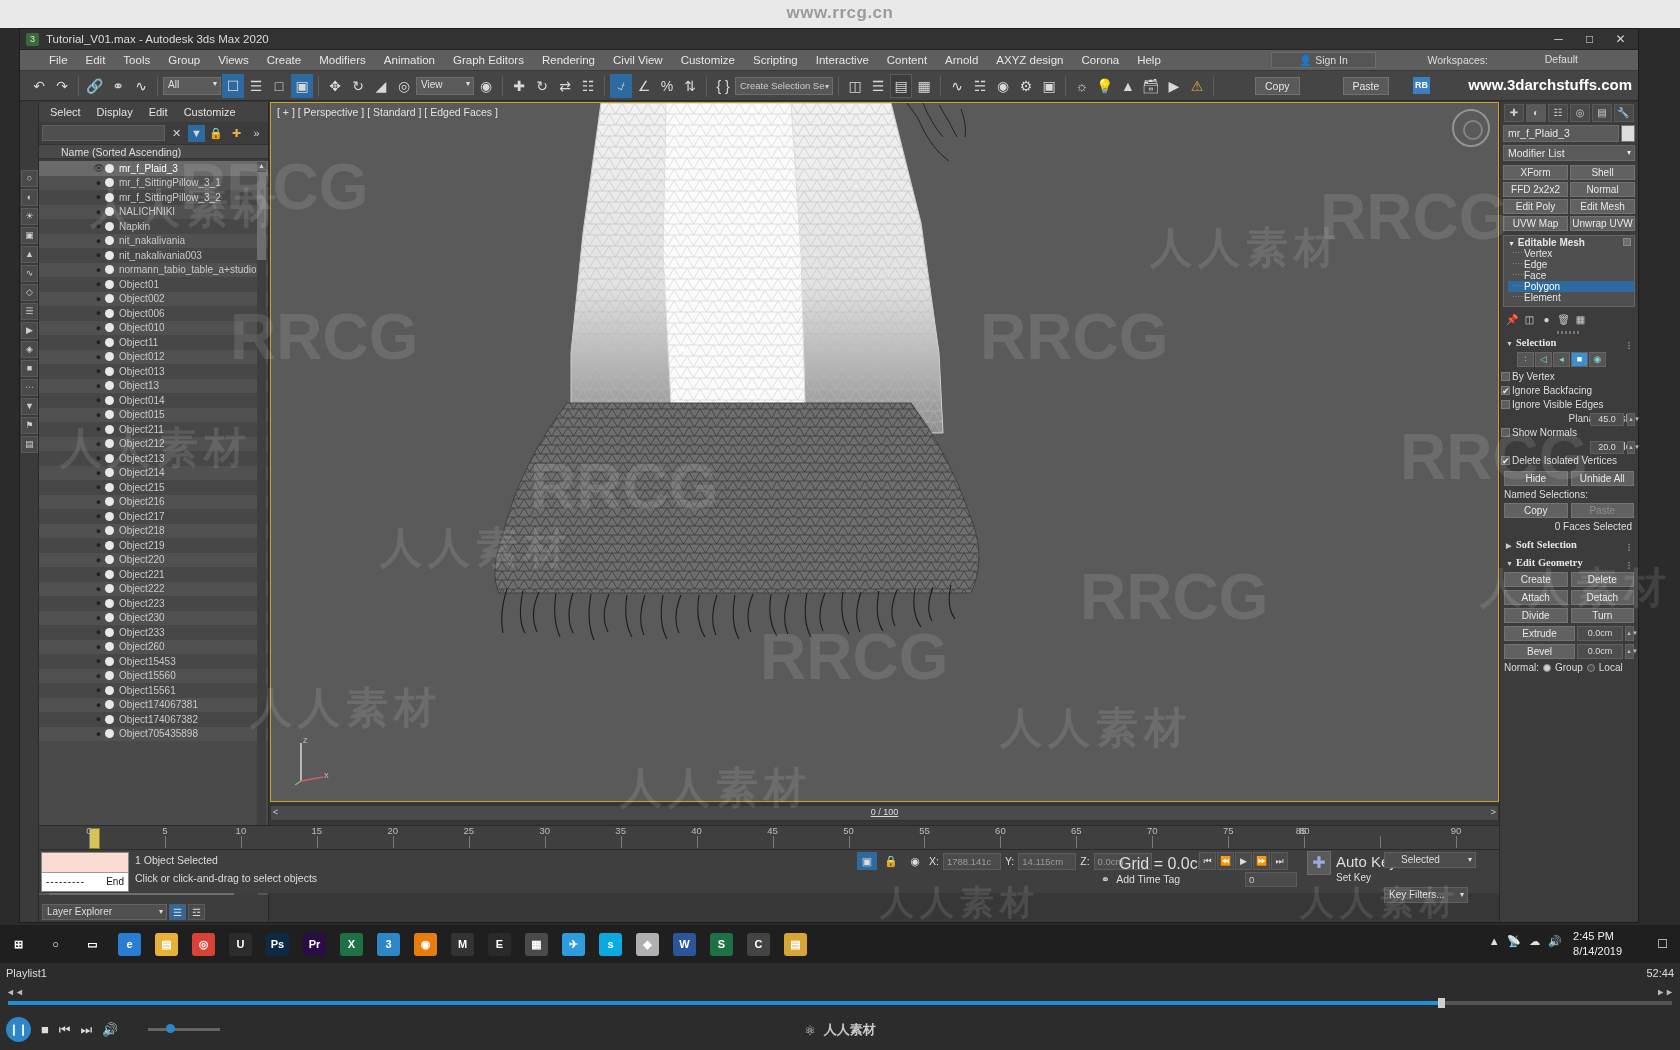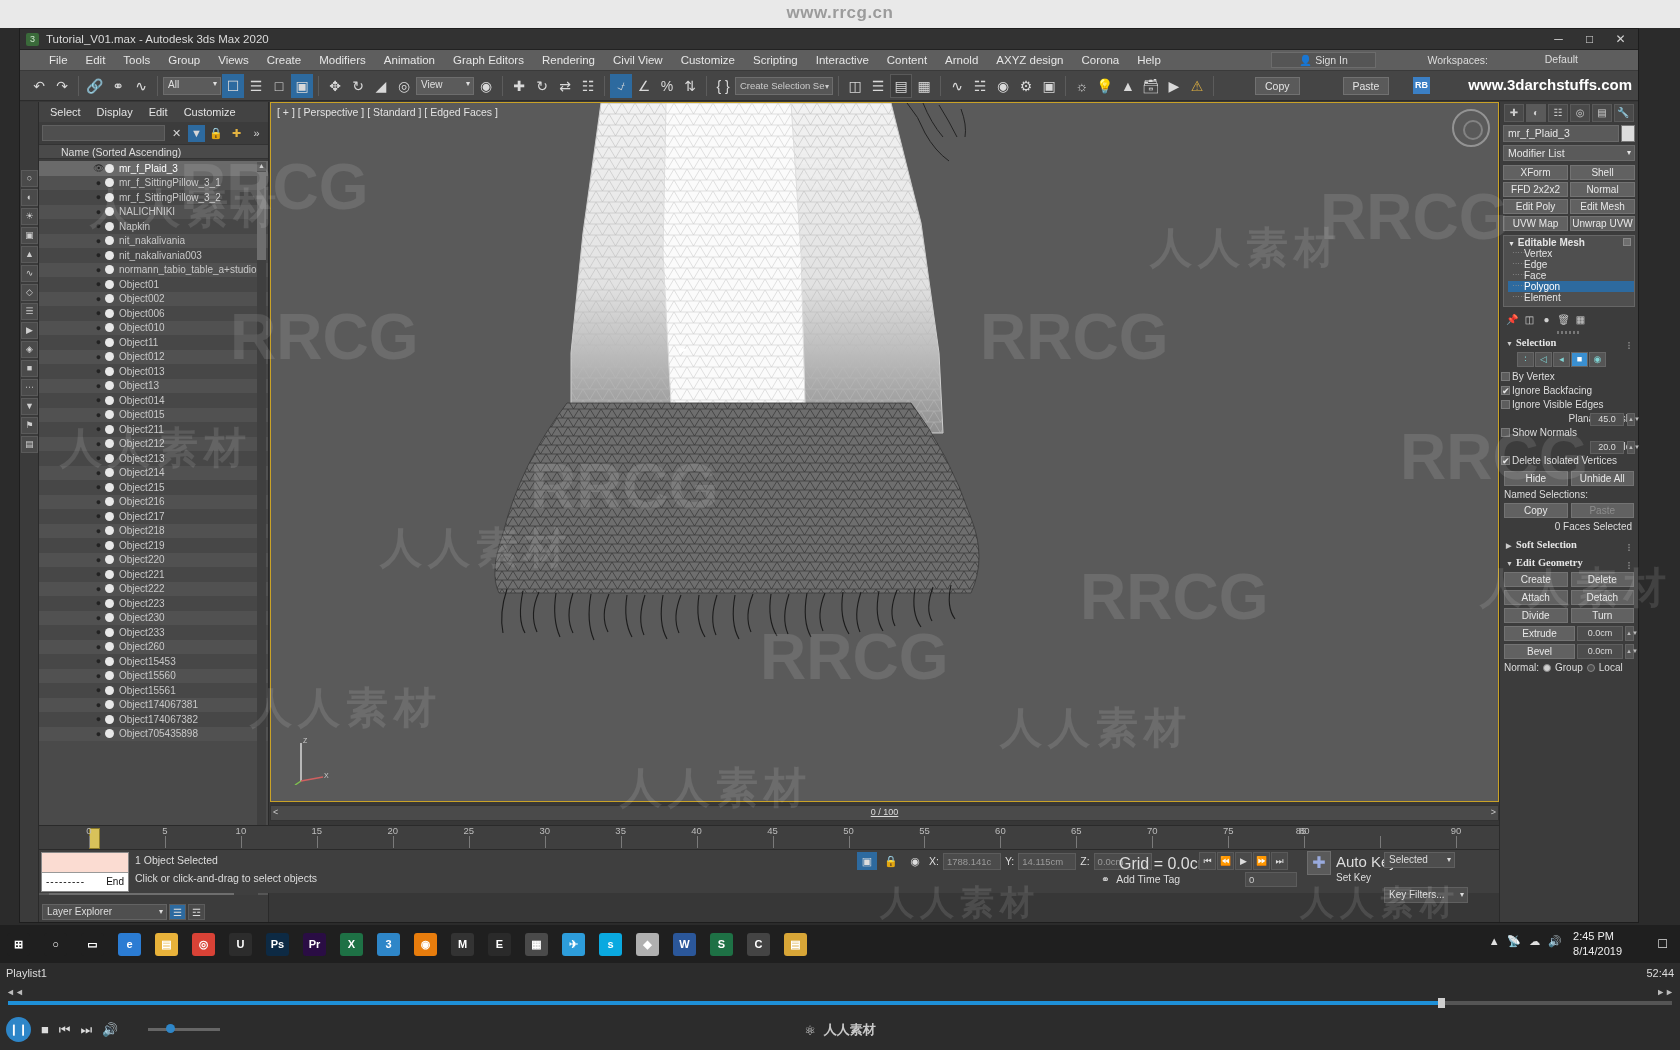--- a/index.html
+++ b/index.html
@@ -184,23 +184,23 @@
   .addtime{ position:absolute; left:1062px; top:23px; font-size:10.5px; color:#ddd; }
   .addtime .g{ margin-right:4px; }
   .playgrp{ position:absolute; left:1160px; top:2px; display:flex; gap:1px; }
   .playgrp .pb{ width:17px; height:18px; background:#4a4a4a; border:1px solid #5a5a5a;
       color:#ddd; font-size:9px; text-align:center; line-height:16px; }
   .keybtn{ position:absolute; left:1268px; top:1px; width:24px; height:24px;
       background:#5a5a5a; border:1px solid #6d6d6d; color:#9ad; font-size:16px;
       text-align:center; line-height:22px; }
   .autokey{ position:absolute; left:1297px; top:3px; font-size:15px; color:#ddd; }
   .setkey{ position:absolute; left:1297px; top:22px; font-size:10px; color:#ddd; }
-  .selddl{ position:absolute; left:1345px; top:2px; width:71px; height:16px;
+  .selddl{ position:absolute; left:1345px; top:2px; width:92px; height:16px;
       background:#4d4d4d; border:1px solid #606060; font-size:10px; color:#ddd;
-      line-height:14px; padding-left:4px; position:relative; }
+      line-height:14px; padding-left:16px; position:relative; }
   .selddl::after{ content:"▾"; position:absolute; right:3px; top:0; font-size:8px; }
   .keyfilt{ position:absolute; left:1345px; top:21px; width:84px; height:16px;
       background:#4d4d4d; border:1px solid #606060; font-size:10px; color:#ddd;
       line-height:14px; padding-left:4px; position:relative; }
   .keyfilt::after{ content:"▾"; position:absolute; right:3px; top:0; font-size:8px; }
   .spinfld{ position:absolute; left:1206px; top:22px; width:52px; height:15px;
       background:#4b4b4b; border:1px solid #5c5c5c; font-size:9.5px; color:#ccc;
       line-height:13px; padding-left:3px; }
   .navicons{ position:absolute; right:4px; top:3px; display:flex; gap:5px; }
   .navicons div{ width:15px; height:15px; color:#cfcfcf; font-size:11px;

